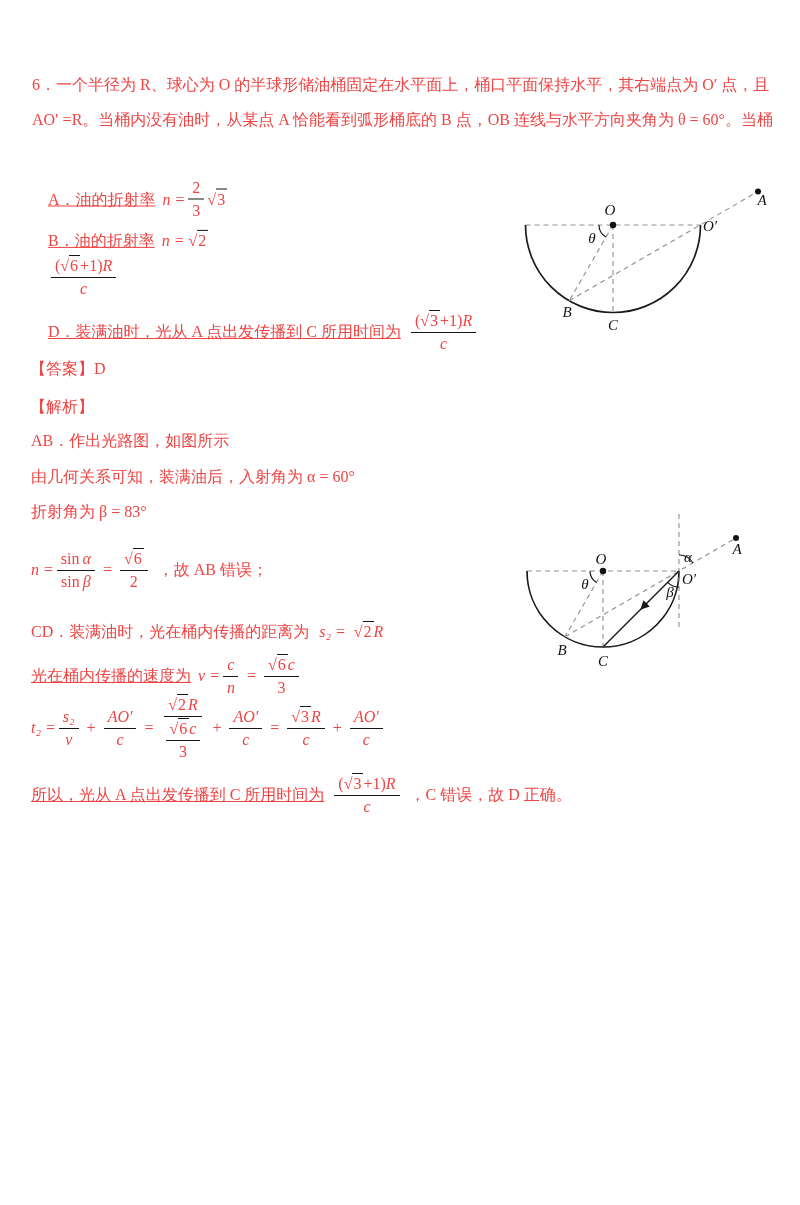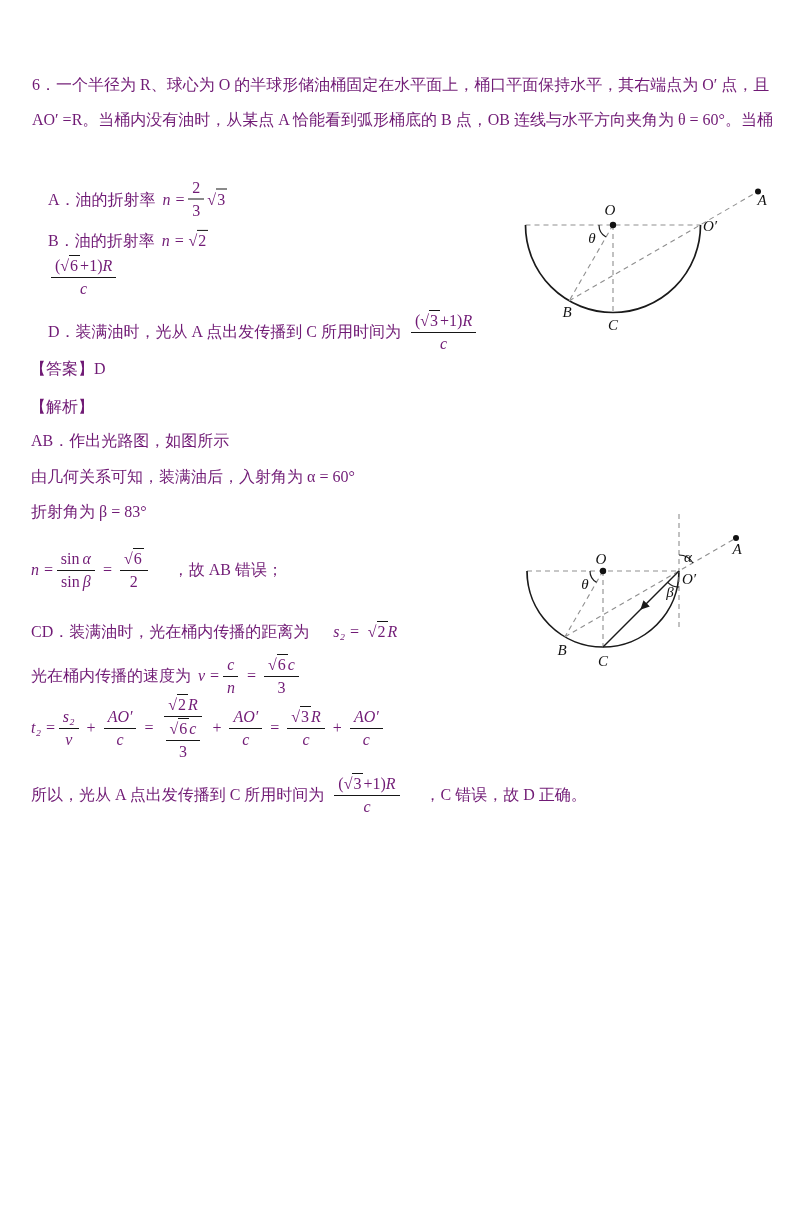--- a/index.html
+++ b/index.html
@@ -1,22 +1,22 @@
 <!DOCTYPE html>
 <html><head>
 <meta charset="utf-8">
 <style>
   html,body{margin:0;padding:0;background:#ffffff;}
   #page{position:relative;width:800px;height:1175px;background:#fff;overflow:hidden;
-        font-family:"Liberation Serif","DejaVu Serif",serif;color:#701a75;font-size:16px;}
+        font-family:"Liberation Serif","DejaVu Serif",serif;color:#ef4444;font-size:16px;}
   .tline{position:absolute;white-space:nowrap;line-height:19px;}
   .mrow{position:absolute;display:flex;align-items:center;white-space:nowrap;transform:translateY(-50%);line-height:1.2;}
   .it{font-style:italic;}
-  .pre{margin-right:7px;}
-  .post{margin-left:22px;}
+  .pre{margin-right:7px;text-decoration:underline;}
+  .post{margin-left:7px;}
   .opx{margin:0 5px;}
   .frac{display:inline-flex;flex-direction:column;align-items:center;text-align:center;vertical-align:middle;margin:0 3px;line-height:1.25;}
   .frac .num{padding:0 4px 1px;border-bottom:1.2px solid #161616;display:inline-flex;align-items:baseline;justify-content:center;}
   .frac .den{padding:1px 4px 0;display:inline-flex;justify-content:center;}
   .sqrt{display:inline-flex;align-items:baseline;white-space:nowrap;}
   .sqrt .rad{border-top:1.2px solid #161616;padding:0 2px 0 1px;}
   svg{position:absolute;}
   .dash{stroke:#8f8f8f;stroke-width:1.1;stroke-dasharray:5 4;fill:none;}
   .solid{stroke:#1a1a1a;stroke-width:1.7;fill:none;}
   .thin{stroke:#1a1a1a;stroke-width:1.2;fill:none;}
@@ -114,21 +114,21 @@
             <span class="rad">6</span>
           </span>
         </span>
       <span class="den">2</span>
     </span>
     <span class="post">，故 AB 错误；</span>
   </div>
 
   <div class="tline" style="left:31px;top:621px">
     <span>CD．装满油时，光在桶内传播的距离为</span>
-    <span class="it" style="margin-left:20px">s₂ =</span>
+    <span class="it" style="margin-left:6px">s₂ =</span>
     <span class="sqrt" style="margin-left:4px">
         <span>√</span>
         <span class="rad">2</span>
       </span><span class="it">R</span>
   </div>
 
   <div class="mrow" style="left:31px;top:676px">
     <span class="pre">光在桶内传播的速度为</span>
     <span class="it">v =</span>
     <span class="frac">

